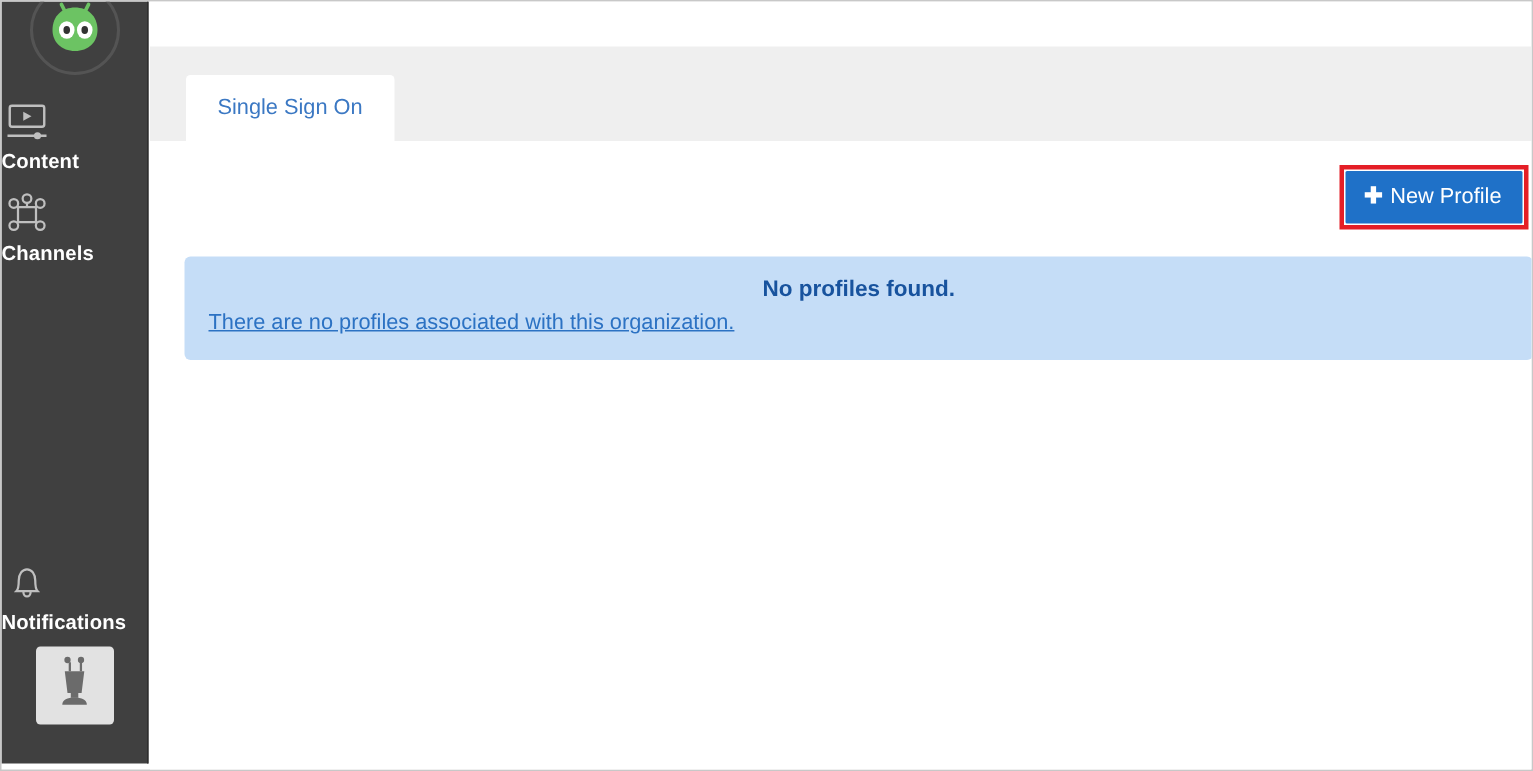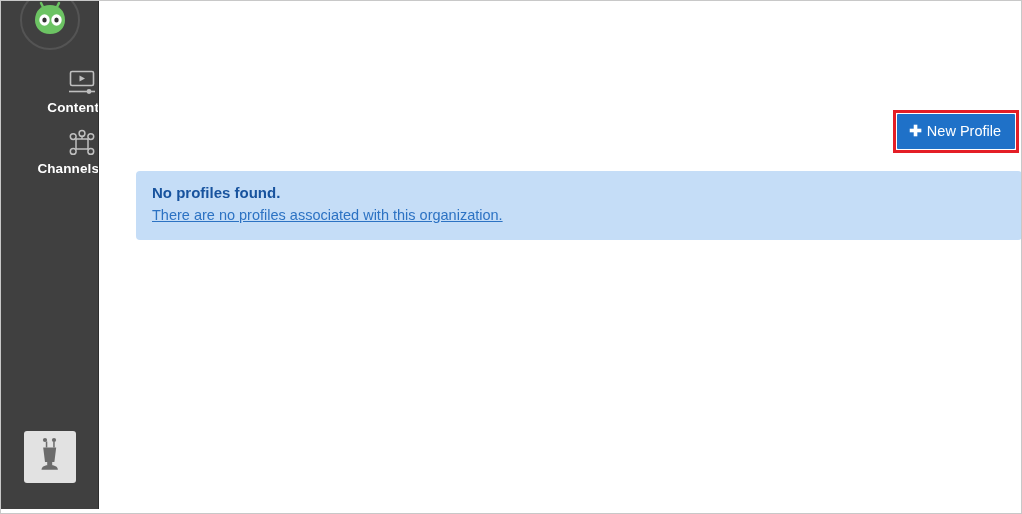--- a/index.html
+++ b/index.html
@@ -43,21 +43,21 @@
     border: 2px solid #545454;
     box-sizing: border-box;
     display: flex;
     align-items: center;
     justify-content: center;
   }
   .nav-item {
     position: absolute;
     left: 0;
     width: 98px;
-    text-align: right;
+    text-align: left;
     color: #ffffff;
     cursor: pointer;
   }
   .nav-icon {
     display: block;
     height: 34px;
     line-height: 34px;
   }
   .nav-icon svg { vertical-align: middle; }
   .nav-label {
@@ -146,21 +146,20 @@
   }
 
   
   #content {
     position: absolute;
     left: 0;
     top: 93px;
     right: 0;
     bottom: 0;
     background: #ffffff;
-    margin-left: 13px;
   }
   #toolbar {
     position: absolute;
     left: 0;
     top: 0;
     right: 0;
     height: 72px;
   }
   .btn-highlight {
     position: absolute;
@@ -200,20 +199,21 @@
     border-radius: 4px;
     padding: 12px 16px 14px 16px;
     box-sizing: border-box;
   }
   .alert-title {
     display: block;
     color: #18539e;
     font-size: 15px;
     font-weight: bold;
     line-height: 20px;
+    text-align: center;
   }
   .alert-text {
     display: block;
     color: #2c72c3;
     font-size: 14.5px;
     line-height: 22px;
     margin-top: 1px;
     text-decoration: underline;
   }
 </style>
@@ -266,20 +266,31 @@
             <line x1="23.6" y1="20.6" x2="22.4" y2="19.5"></line>
           </g>
         </svg>
       </span>
       <span class="nav-label">Channels</span>
     </div>
 
 
 
 
+    <div class="nav-item" style="top:371px;">
+      <span class="nav-icon">
+        <svg width="34" height="30" viewBox="0 0 34 30">
+          <g fill="none" stroke="#bfbfbf" stroke-width="1.5">
+            <path d="M10 20 C10 20 11.5 18.5 11.5 13 C11.5 8.6 13.9 5.5 17 5.5 C20.1 5.5 22.5 8.6 22.5 13 C22.5 18.5 24 20 24 20 Z"></path>
+            <path d="M14.6 20.6 C14.6 22.4 15.7 23.6 17 23.6 C18.3 23.6 19.4 22.4 19.4 20.6"></path>
+          </g>
+        </svg>
+      </span>
+      <span class="nav-label">Notifications</span>
+    </div>
 
     <div class="user-tile">
       <span>
         <svg width="40" height="40" viewBox="0 0 40 40">
           <g fill="#6b6b6b">
             <circle cx="15" cy="5" r="2.1"></circle>
             <circle cx="24" cy="5" r="2.1"></circle>
             <rect x="15.8" y="6.5" width="1.5" height="6"></rect>
             <rect x="23.2" y="6.5" width="1.5" height="6"></rect>
             <path d="M13.2 12.5 L26.2 12.5 L24.4 27 L15 27 Z"></path>
@@ -287,20 +298,25 @@
             <path d="M11.5 34.8 C11.5 31.6 15 30 19.7 30 C24.4 30 27.9 31.6 27.9 34.8 Z"></path>
           </g>
         </svg>
       </span>
     </div>
   </nav>
 
   <div id="main">
 
 
+    <div id="tab-strip">
+      <div class="tab">
+        <span>Single Sign On</span>
+      </div>
+    </div>
 
     <div id="content">
 
       <div id="toolbar">
         <div class="btn-highlight">
           <button class="btn-primary">
             <span class="plus-glyph">✚</span><span>New Profile</span>
           </button>
         </div>
       </div>

